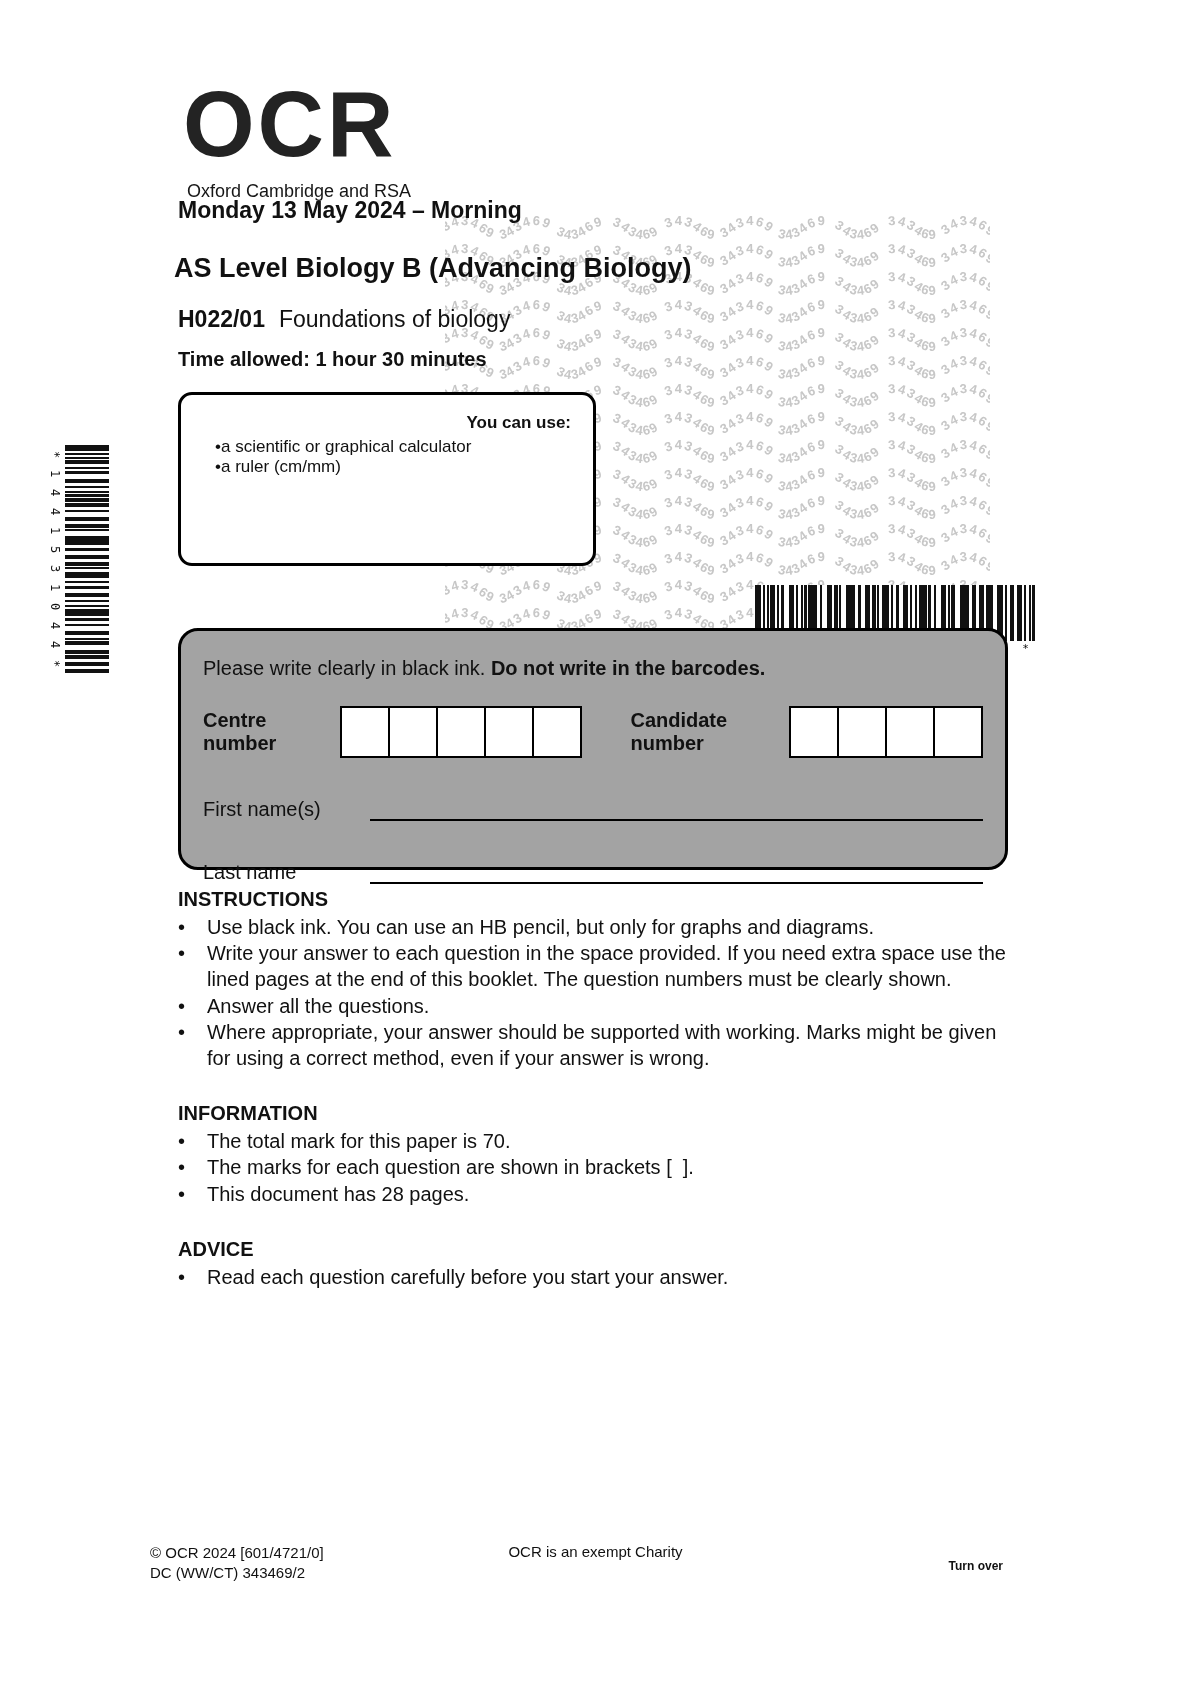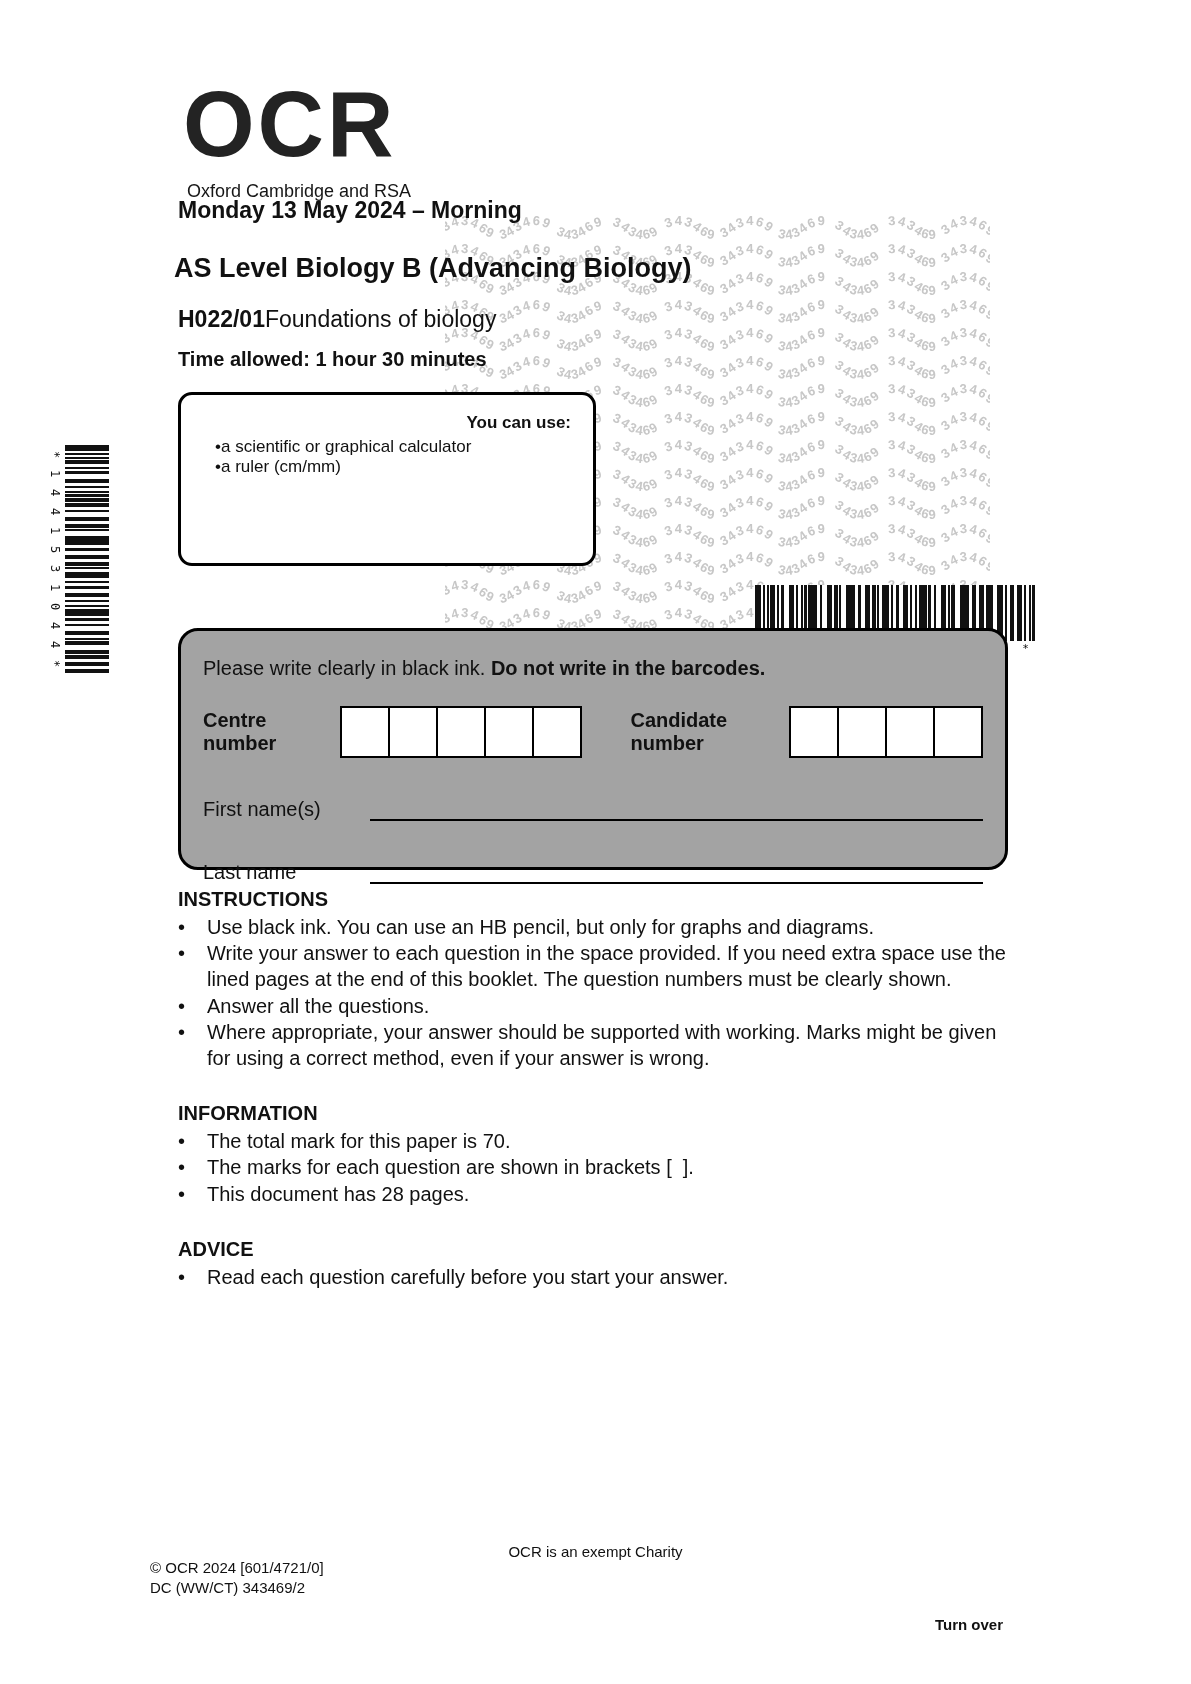--- a/index.html
+++ b/index.html
@@ -21,21 +21,21 @@
   }
   .logo-sub {
     left:187px; top:181px;
     font-size:18px; color:#161616;
   }
 
   
   .h-date   { left:178px; top:197px;  font-size:23px; font-weight:bold; }
   .h-qual   { left:174px; top:253px;  font-size:27px; font-weight:bold; }
   .h-code   { left:178px; top:306px;  font-size:23px; }
-  .h-code .code { font-weight:bold; }
+  .h-code .code { font-weight:bold; margin-right:14px; }
   .h-time   { left:178px; top:348px;  font-size:20px; font-weight:bold; }
 
   
   .wm { left:445px; top:216px; width:545px; height:430px; z-index:0; overflow:hidden; pointer-events:none; }
   .wm svg { display:block; }
 
   .fg { z-index:2; }
 
   
   .use-box {
@@ -98,23 +98,23 @@
 
   
   .sections { left:178px; top:888px; width:836px; z-index:2; }
   .sections h3 { font-size:20px; font-weight:bold; margin-bottom:3px; }
   .sections ul { list-style:none; margin-bottom:31px; }
   .sections li { display:flex; font-size:20px; line-height:1.31; }
   .sections li .blt { width:29px; flex:none; }
   .sections .b { font-weight:normal; }
 
   
-  .footer-left  { left:150px; top:1543px; font-size:15px; line-height:1.35;margin-top:15px; }
+  .footer-left  { left:150px; top:1543px; font-size:15px; line-height:1.35; }
   .footer-mid   { left:50%; transform:translateX(-50%); top:1543px; font-size:15px; }
-  .footer-right { right:188px; top:1616px; font-size:15px; font-weight:bold; }
+  .footer-right { right:188px; top:1559px; font-size:12px; font-weight:bold; }
 </style>
 </head>
 <body>
 
 <div class="abs wm">
     <svg width="545" height="430">
       <path id="wvp0" d="M0,0 q 18,-14 36,0 t 36,0 t 36,0 t 36,0 t 36,0 t 36,0 t 36,0 t 36,0 t 36,0 t 36,0 t 36,0 t 36,0 t 36,0 t 36,0 t 36,0 t 36,0 t 36,0" fill="none" transform="translate(0,16)"></path>
       <text font-size="13" font-weight="bold" letter-spacing="1.5" fill="#c7c7c7"><textPath href="#wvp0" xlink:href="#wvp0">343469 343469 343469 343469 343469 343469 343469 343469 343469 343469 343469 343469 </textPath></text>
       <path id="wvp1" d="M0,0 q 18,-14 36,0 t 36,0 t 36,0 t 36,0 t 36,0 t 36,0 t 36,0 t 36,0 t 36,0 t 36,0 t 36,0 t 36,0 t 36,0 t 36,0 t 36,0 t 36,0 t 36,0" fill="none" transform="translate(0,44)"></path>
       <text font-size="13" font-weight="bold" letter-spacing="1.5" fill="#c7c7c7"><textPath href="#wvp1" xlink:href="#wvp1">343469 343469 343469 343469 343469 343469 343469 343469 343469 343469 343469 343469 </textPath></text>

